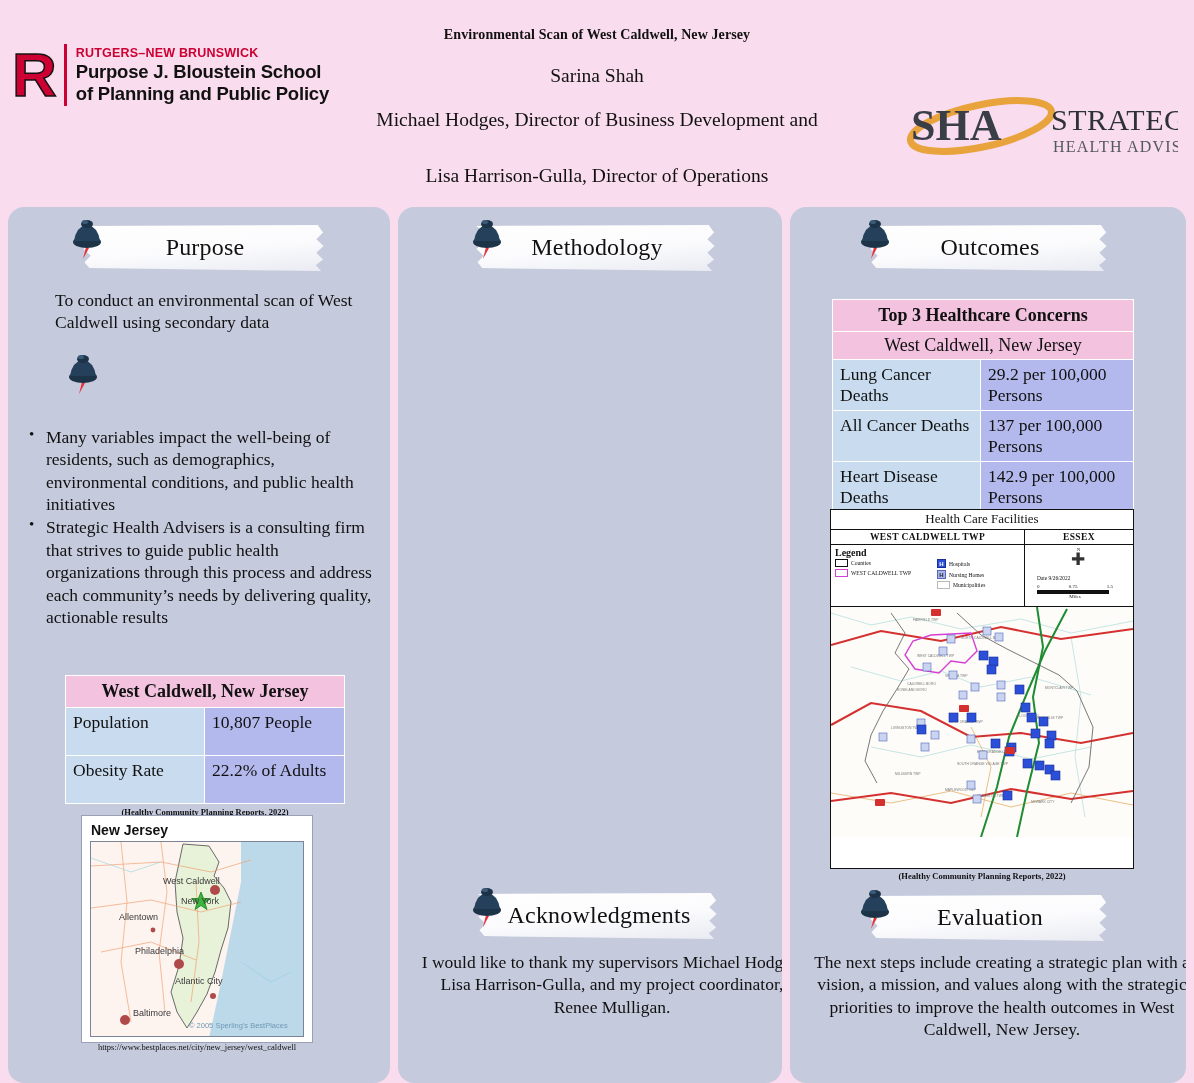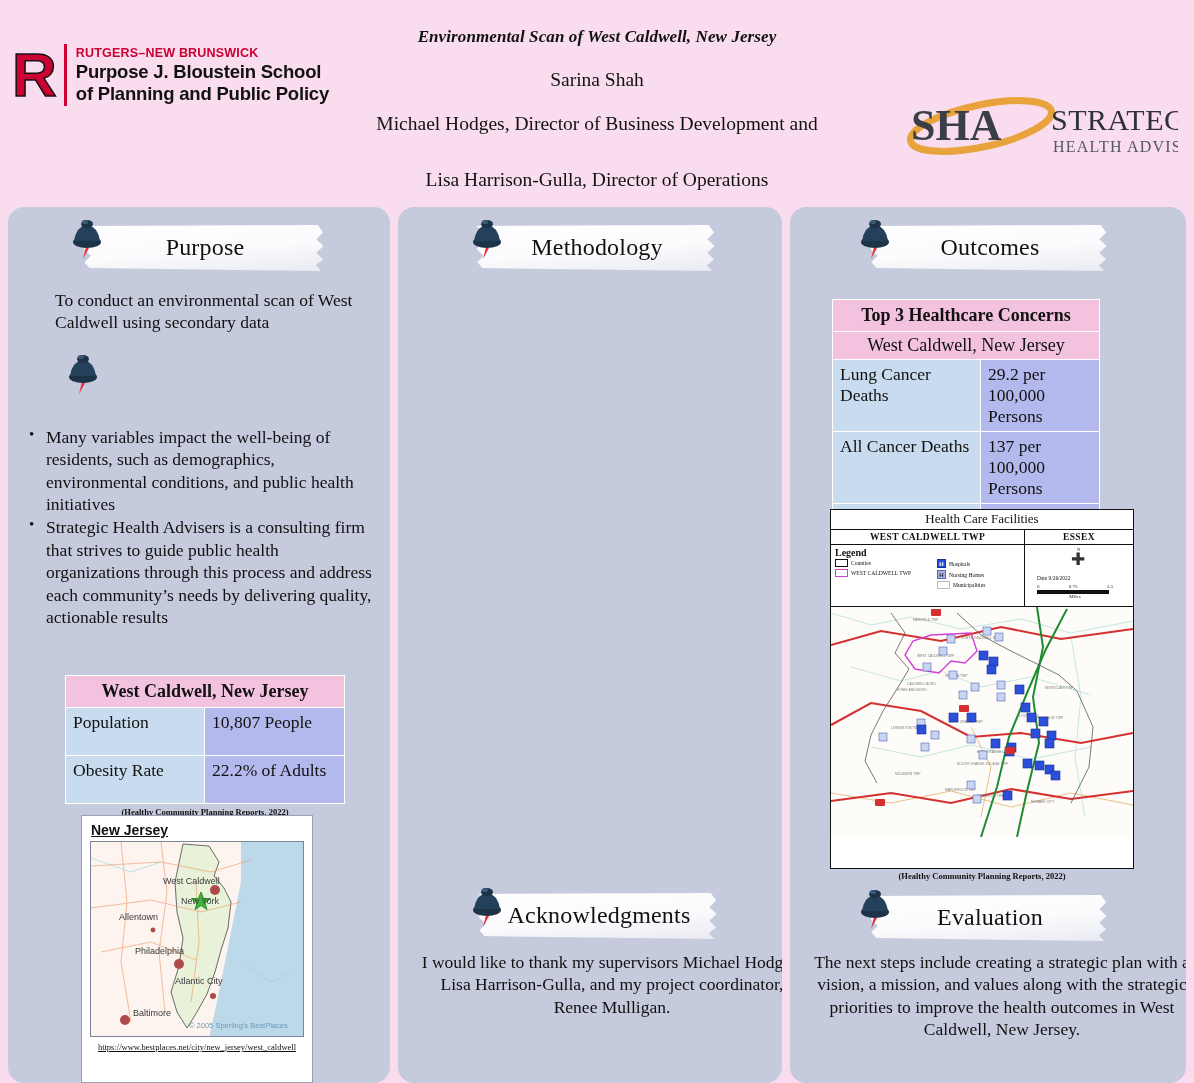--- a/index.html
+++ b/index.html
@@ -31,21 +31,21 @@
   .rutgers-sub1 {
     color:#cc0033; font-weight:bold; font-size:12.5px;
     letter-spacing:0.2px; line-height:1.25;
   }
   .rutgers-sub2 {
     color:#111; font-weight:bold; font-size:18.5px;
     line-height:1.16; letter-spacing:-0.2px;
   }
 
   .title-block { text-align:center; padding-top:27px; width:1194px; }
-  .poster-title { font-size:17px; font-weight:bold; letter-spacing:0.1px;font-style:italic; }
+  .poster-title { font-size:14px; font-weight:bold; letter-spacing:0.1px; }
   .poster-author { font-size:19.5px; margin-top:22px; }
   .poster-advisor { font-size:19.5px; margin-top:22px; }
   .poster-advisor2 { font-size:19.5px; margin-top:34px; }
 
   .sha-logo { position:absolute; right:16px; top:96px; width:275px; height:66px; }
 
   
   .columns {
     position:absolute; left:0; top:207px;
     width:1194px; height:876px;
@@ -105,22 +105,22 @@
   .tbl .cell-r { background:#b3b9ec; font-size:17.5px; padding:4px 7px; line-height:1.2; }
 
   .wc-table { position:absolute; left:57px; top:468px; width:280px; }
   .wc-table td.cell-l, .wc-table td.cell-r { height:48px; }
   .tbl-caption {
     font-size:8.5px; font-weight:bold; text-align:center; margin-top:3px;
   }
 
   
   .nj-card {
-    position:absolute; left:73px; top:608px; width:232px; height:268px;
-    background:#ffffff; border:1px solid #9aa0b5;text-decoration:underline;
+    position:absolute; left:73px; top:608px; width:232px; height:228px;
+    background:#ffffff; border:1px solid #9aa0b5;
   }
   .nj-title {
     font-family:"Liberation Sans", sans-serif;
     font-weight:bold; font-size:14px; margin:6px 0 3px 9px;
   }
   .nj-map { position:relative; width:214px; height:196px; margin:0 auto;
             border:1px solid #7d8497; overflow:hidden; background:#fdf2ee; }
   .nj-url { font-size:8.5px; text-align:center; margin-top:5px; }
 
   
@@ -346,21 +346,21 @@
           <ellipse cx="17" cy="10" rx="6" ry="4" fill="#1d3347"></ellipse>
           <ellipse cx="15" cy="8" rx="3" ry="2" fill="#395a79"></ellipse>
         </svg>
       </div>
       <div class="banner" style="left:80px; top:4px; width:240px;">
         <span class="banner-label">Outcomes</span>
       </div>
     </div>
 
     <div style="position:absolute; left:42px; top:92px; width:302px;">
-      <table class="tbl" style="width:268px;">
+      <table class="tbl" style="width:302px;">
         <tbody>
             <tr>
           <td class="hdr-pink" colspan="2">Top 3 Healthcare Concerns</td>
         </tr>
         <tr>
           <td class="hdr-pink-sub" colspan="2">West Caldwell, New Jersey</td>
         </tr>
         <tr>
           <td class="cell-l" style="width:148px;">Lung Cancer Deaths</td>
           <td class="cell-r">29.2 per 100,000 Persons</td>

